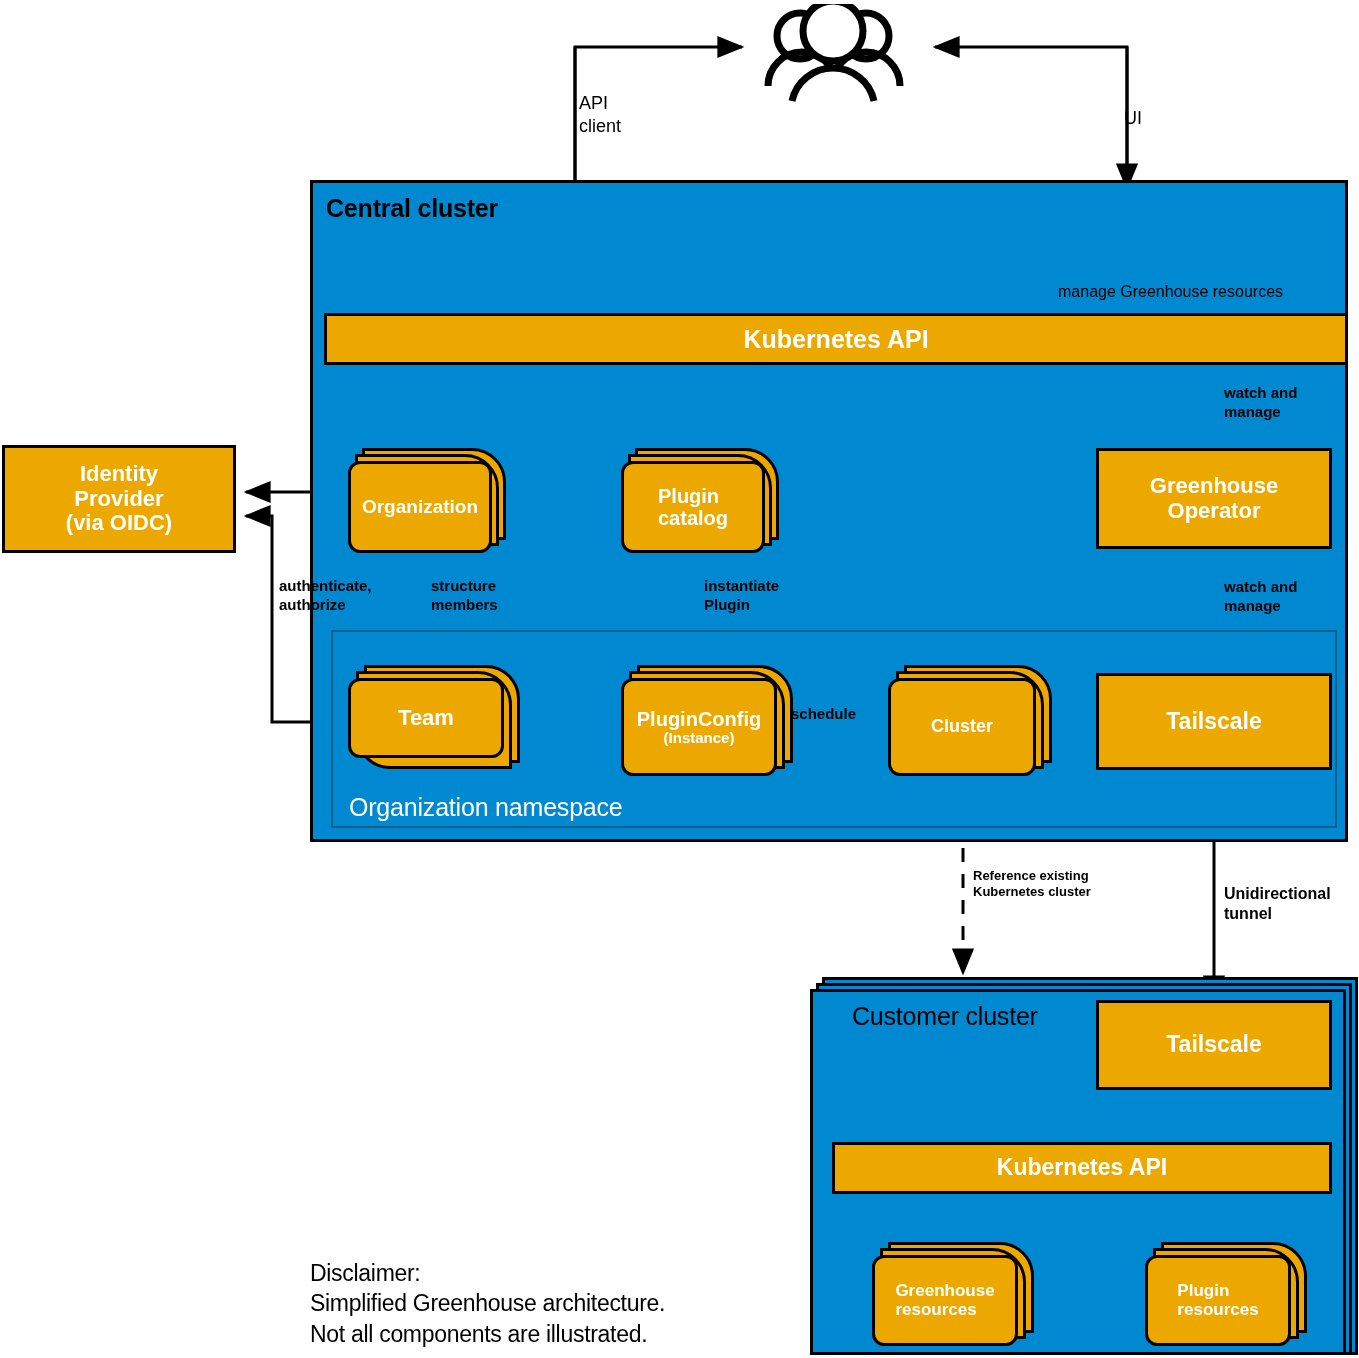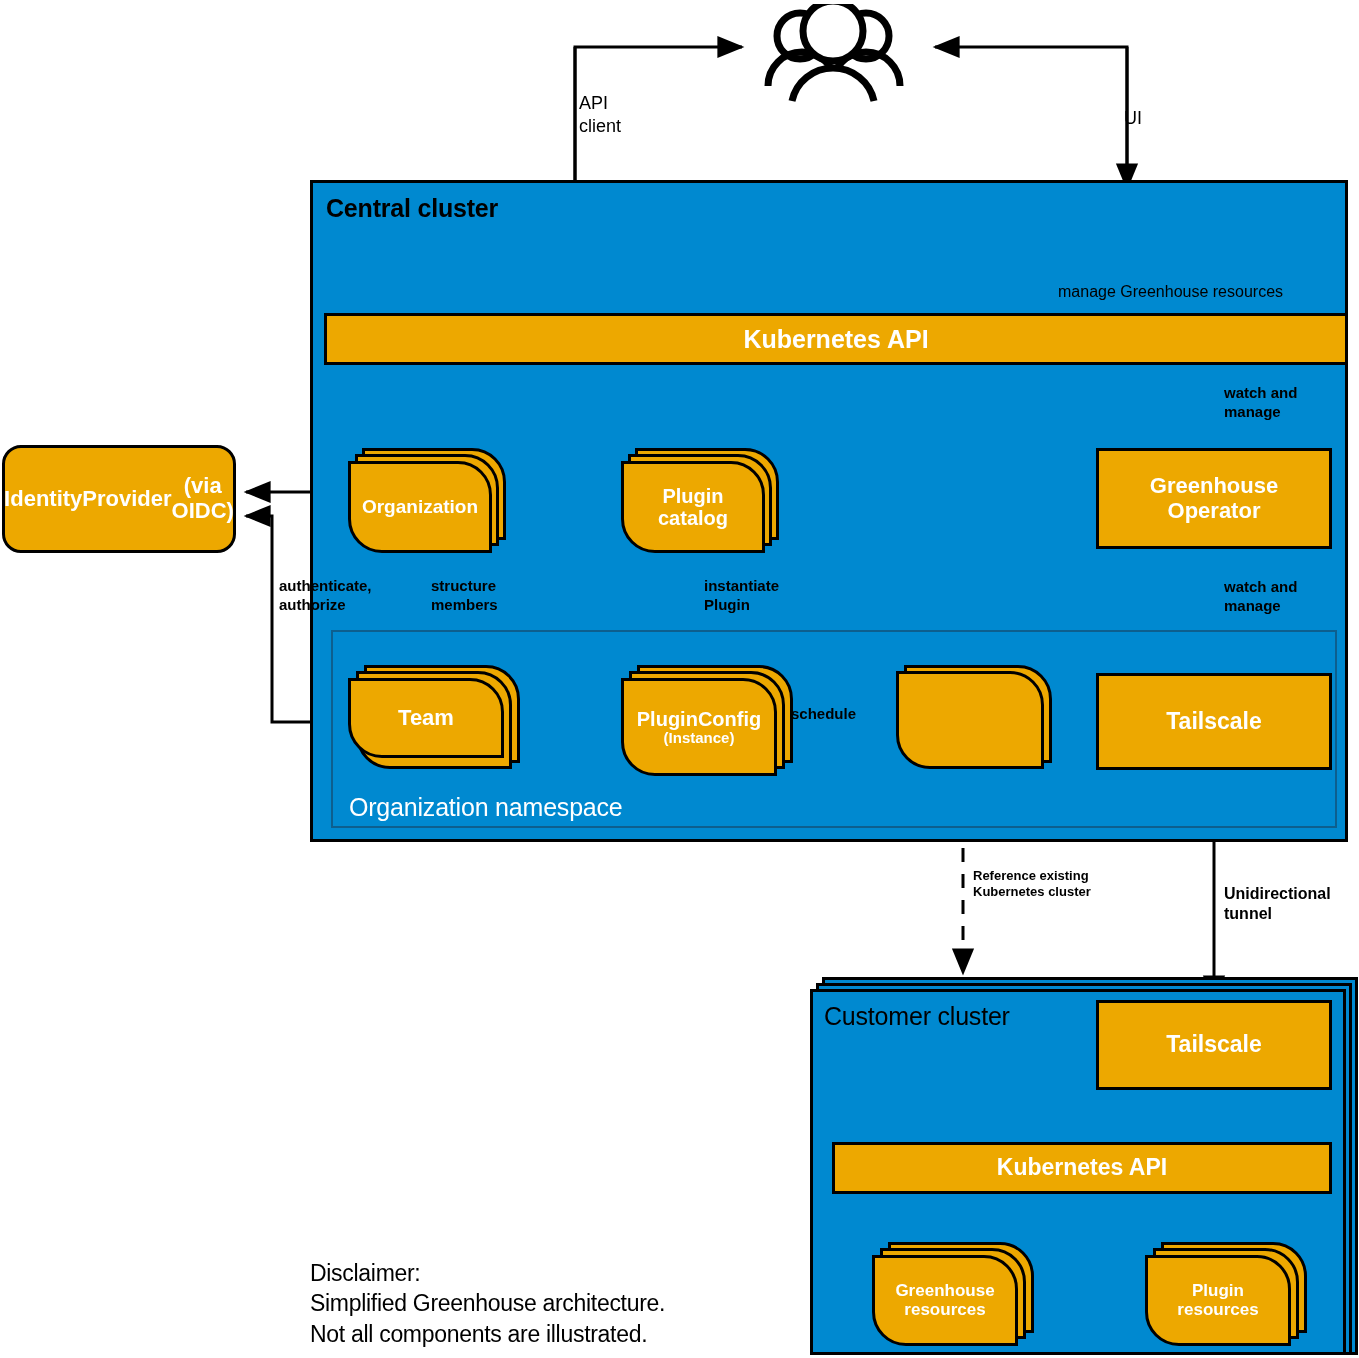--- a/index.html
+++ b/index.html
@@ -69,25 +69,25 @@
     background:#eda800;
     border:3px solid #000000;
     box-sizing:border-box;
     border-top-right-radius:34px;
     border-bottom-left-radius:34px;
   }
   .stack .card.front{
     display:flex;
     align-items:center;
     justify-content:center;
-    text-align:center;
     color:#ffffff;
     font-weight:bold;
     line-height:1.1;
     z-index:3;
+    border-radius:12px;
   }
   .stack .card.b1{z-index:2;}
   .stack .card.b2{z-index:1;}
 
   
   .elabel{
     position:absolute;
     font-size:15px;
     color:#000000;
     font-weight:bold;
@@ -217,34 +217,35 @@
     <div class="card b1" style="left:8px;top:6px;width:156px;height:98px;"></div>
     <div class="card front" style="left:0px;top:13px;width:156px;height:98px;flex-direction:column;">
       <span style="font-size:20px;">PluginConfig</span>
       <span style="font-size:15px;">(Instance)</span>
     </div>
   </div>
 
   <div class="stack" style="left:888px;top:665px;width:164px;height:111px;">
     <div class="card b2" style="left:16px;top:0px;width:148px;height:98px;"></div>
     <div class="card b1" style="left:8px;top:6px;width:148px;height:98px;"></div>
+    <div class="card front" style="left:0px;top:13px;width:148px;height:98px;font-size:18px;">Cluster</div>
   </div>
 
   <div class="node" style="left:1096px;top:673px;width:236px;height:97px;font-size:23px;">Tailscale</div>
 
-  <div class="node" style="left:2px;top:445px;width:234px;height:108px;font-size:22px;flex-direction:row;border-radius:19px;">
+  <div class="node" style="left:2px;top:445px;width:234px;height:108px;font-size:22px;flex-direction:column;">
     <span>Identity</span>
     <span>Provider</span>
     <span>(via OIDC)</span>
   </div>
 
   <div class="cluster-box" style="left:822px;top:977px;width:536px;height:378px;"></div>
   <div class="cluster-box" style="left:816px;top:983px;width:536px;height:372px;"></div>
   <div class="cluster-box" style="left:810px;top:989px;width:536px;height:366px;"></div>
-  <div class="cluster-title" style="left:824px;top:1002px;text-align:right;">Customer cluster</div>
+  <div class="cluster-title" style="left:852px;top:1002px;text-align:right;">Customer cluster</div>
 
   <div class="node" style="left:1096px;top:1000px;width:236px;height:90px;font-size:23px;">Tailscale</div>
 
   <div class="node" style="left:832px;top:1142px;width:500px;height:52px;font-size:23px;">Kubernetes API</div>
 
   <div class="stack" style="left:872px;top:1242px;width:162px;height:104px;">
     <div class="card b2" style="left:16px;top:0px;width:146px;height:91px;"></div>
     <div class="card b1" style="left:8px;top:6px;width:146px;height:91px;"></div>
     <div class="card front" style="left:0px;top:13px;width:146px;height:91px;font-size:17px;white-space:pre;">Greenhouse
 resources</div>

